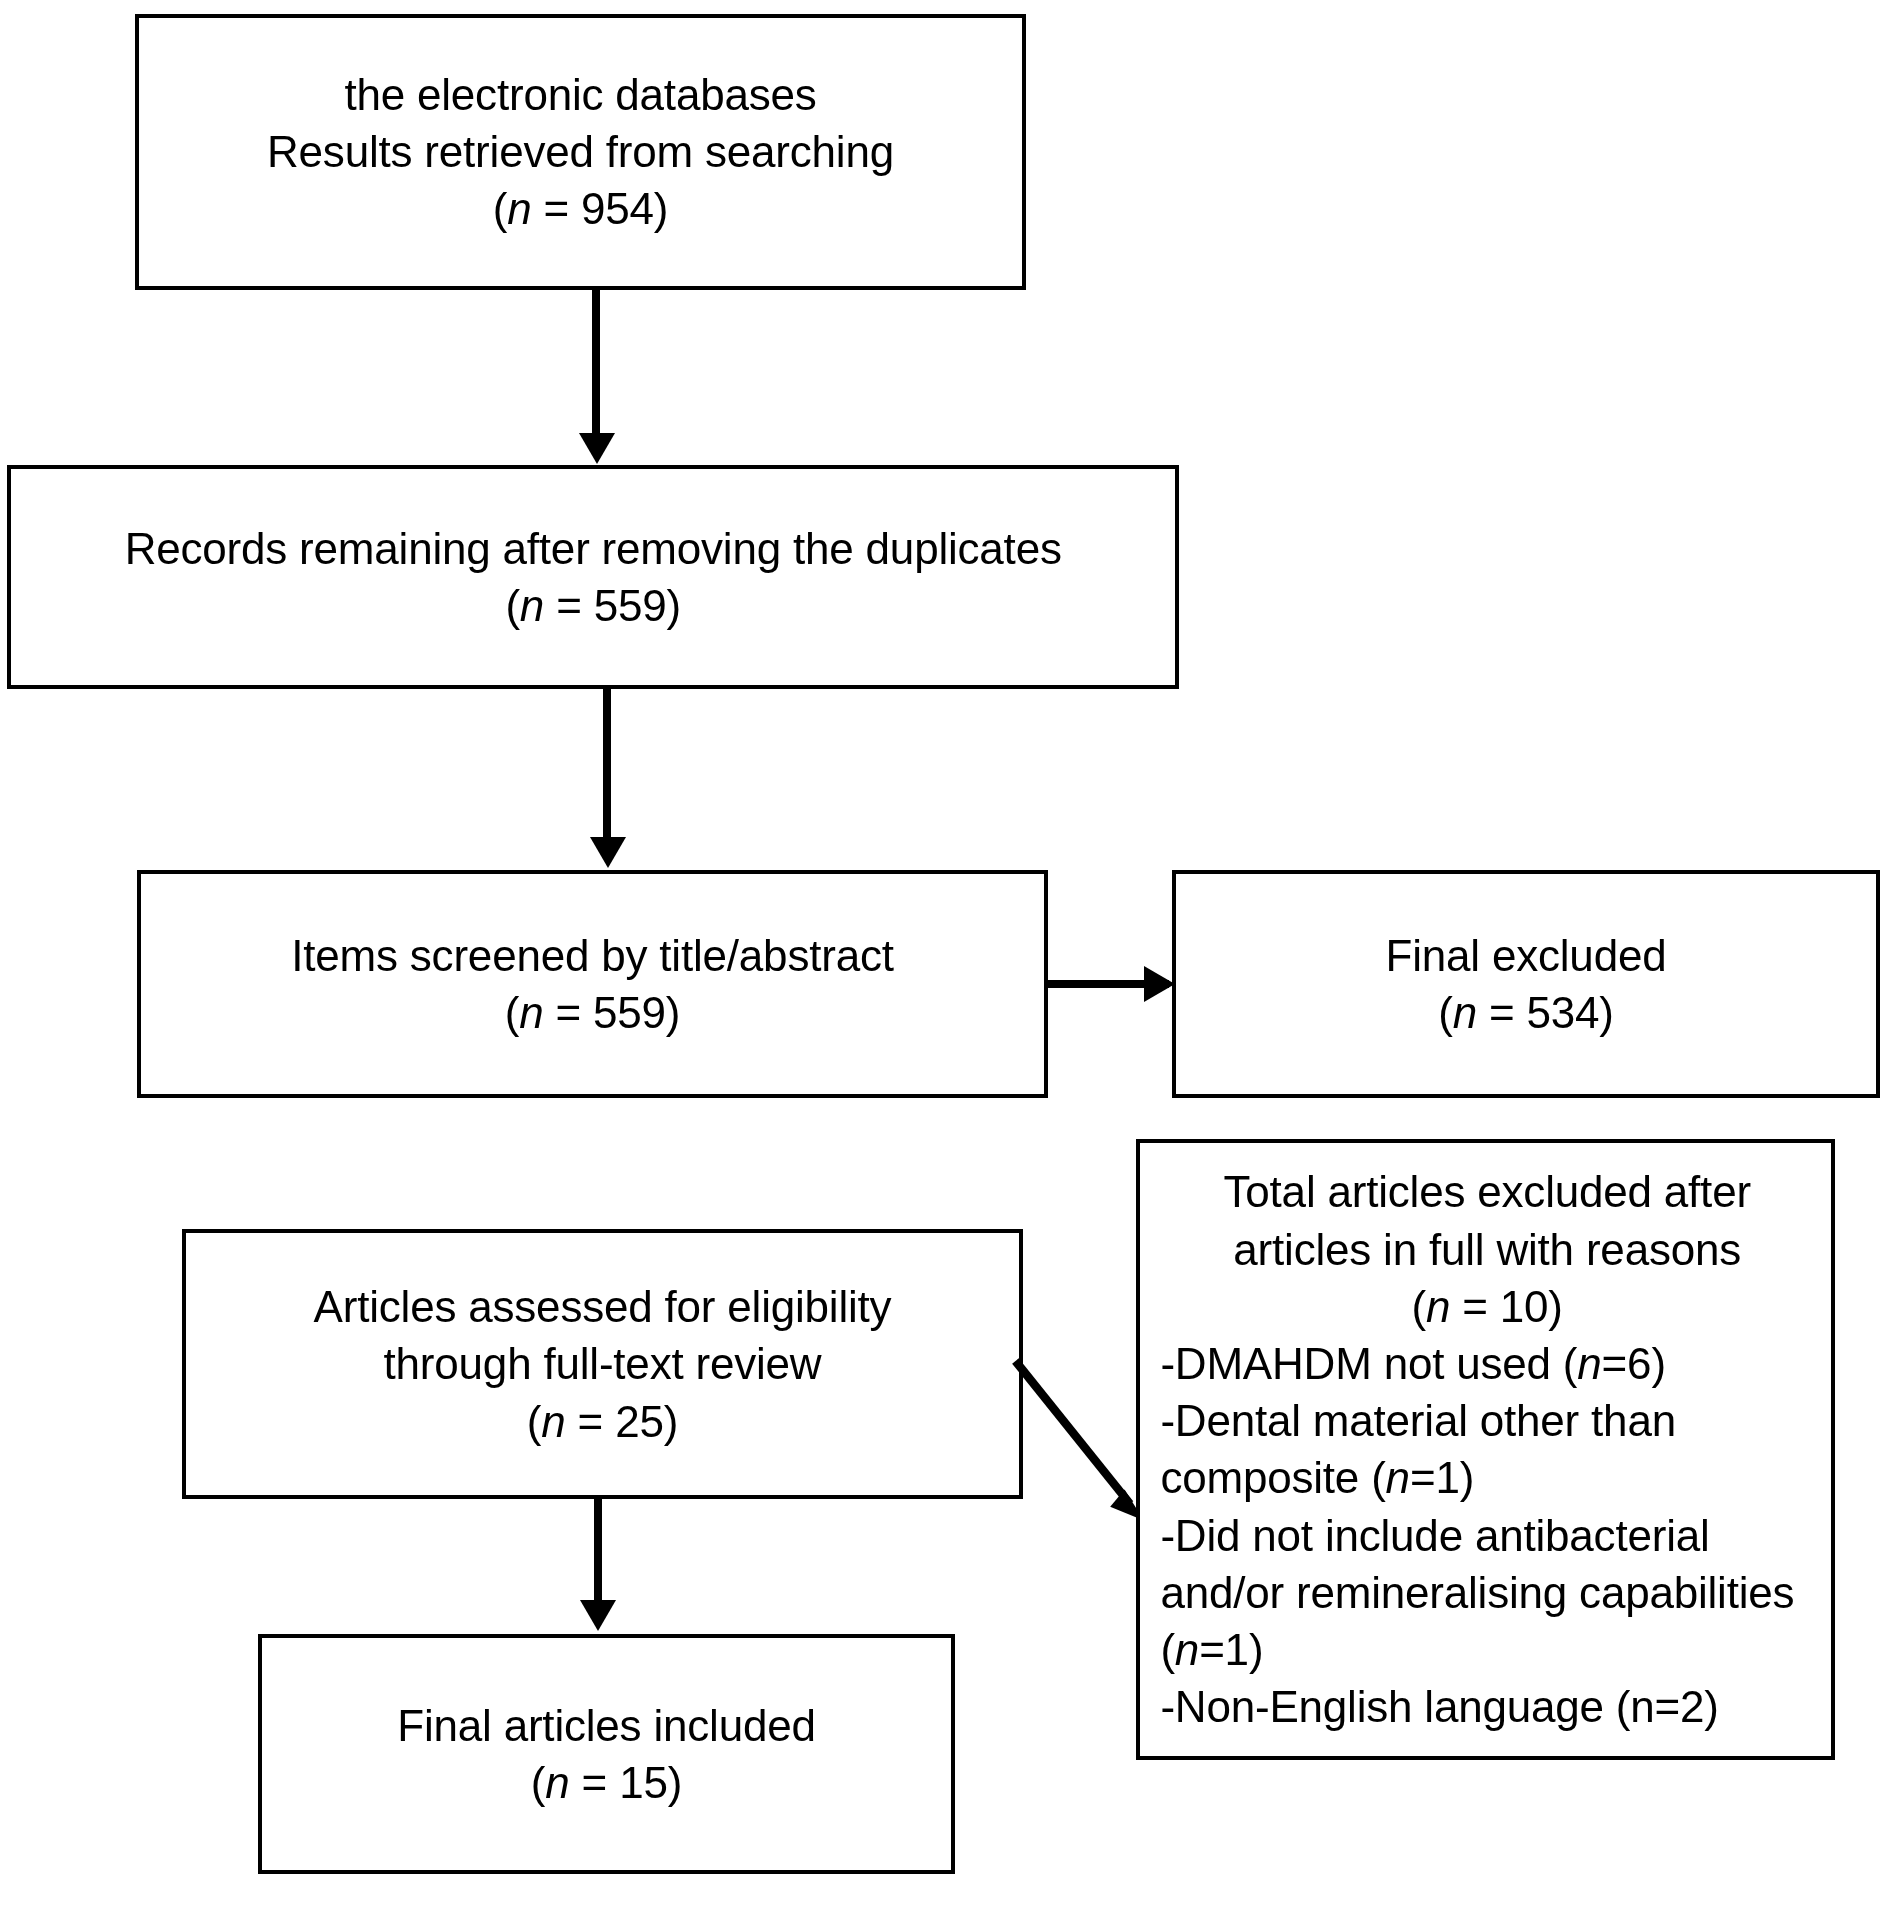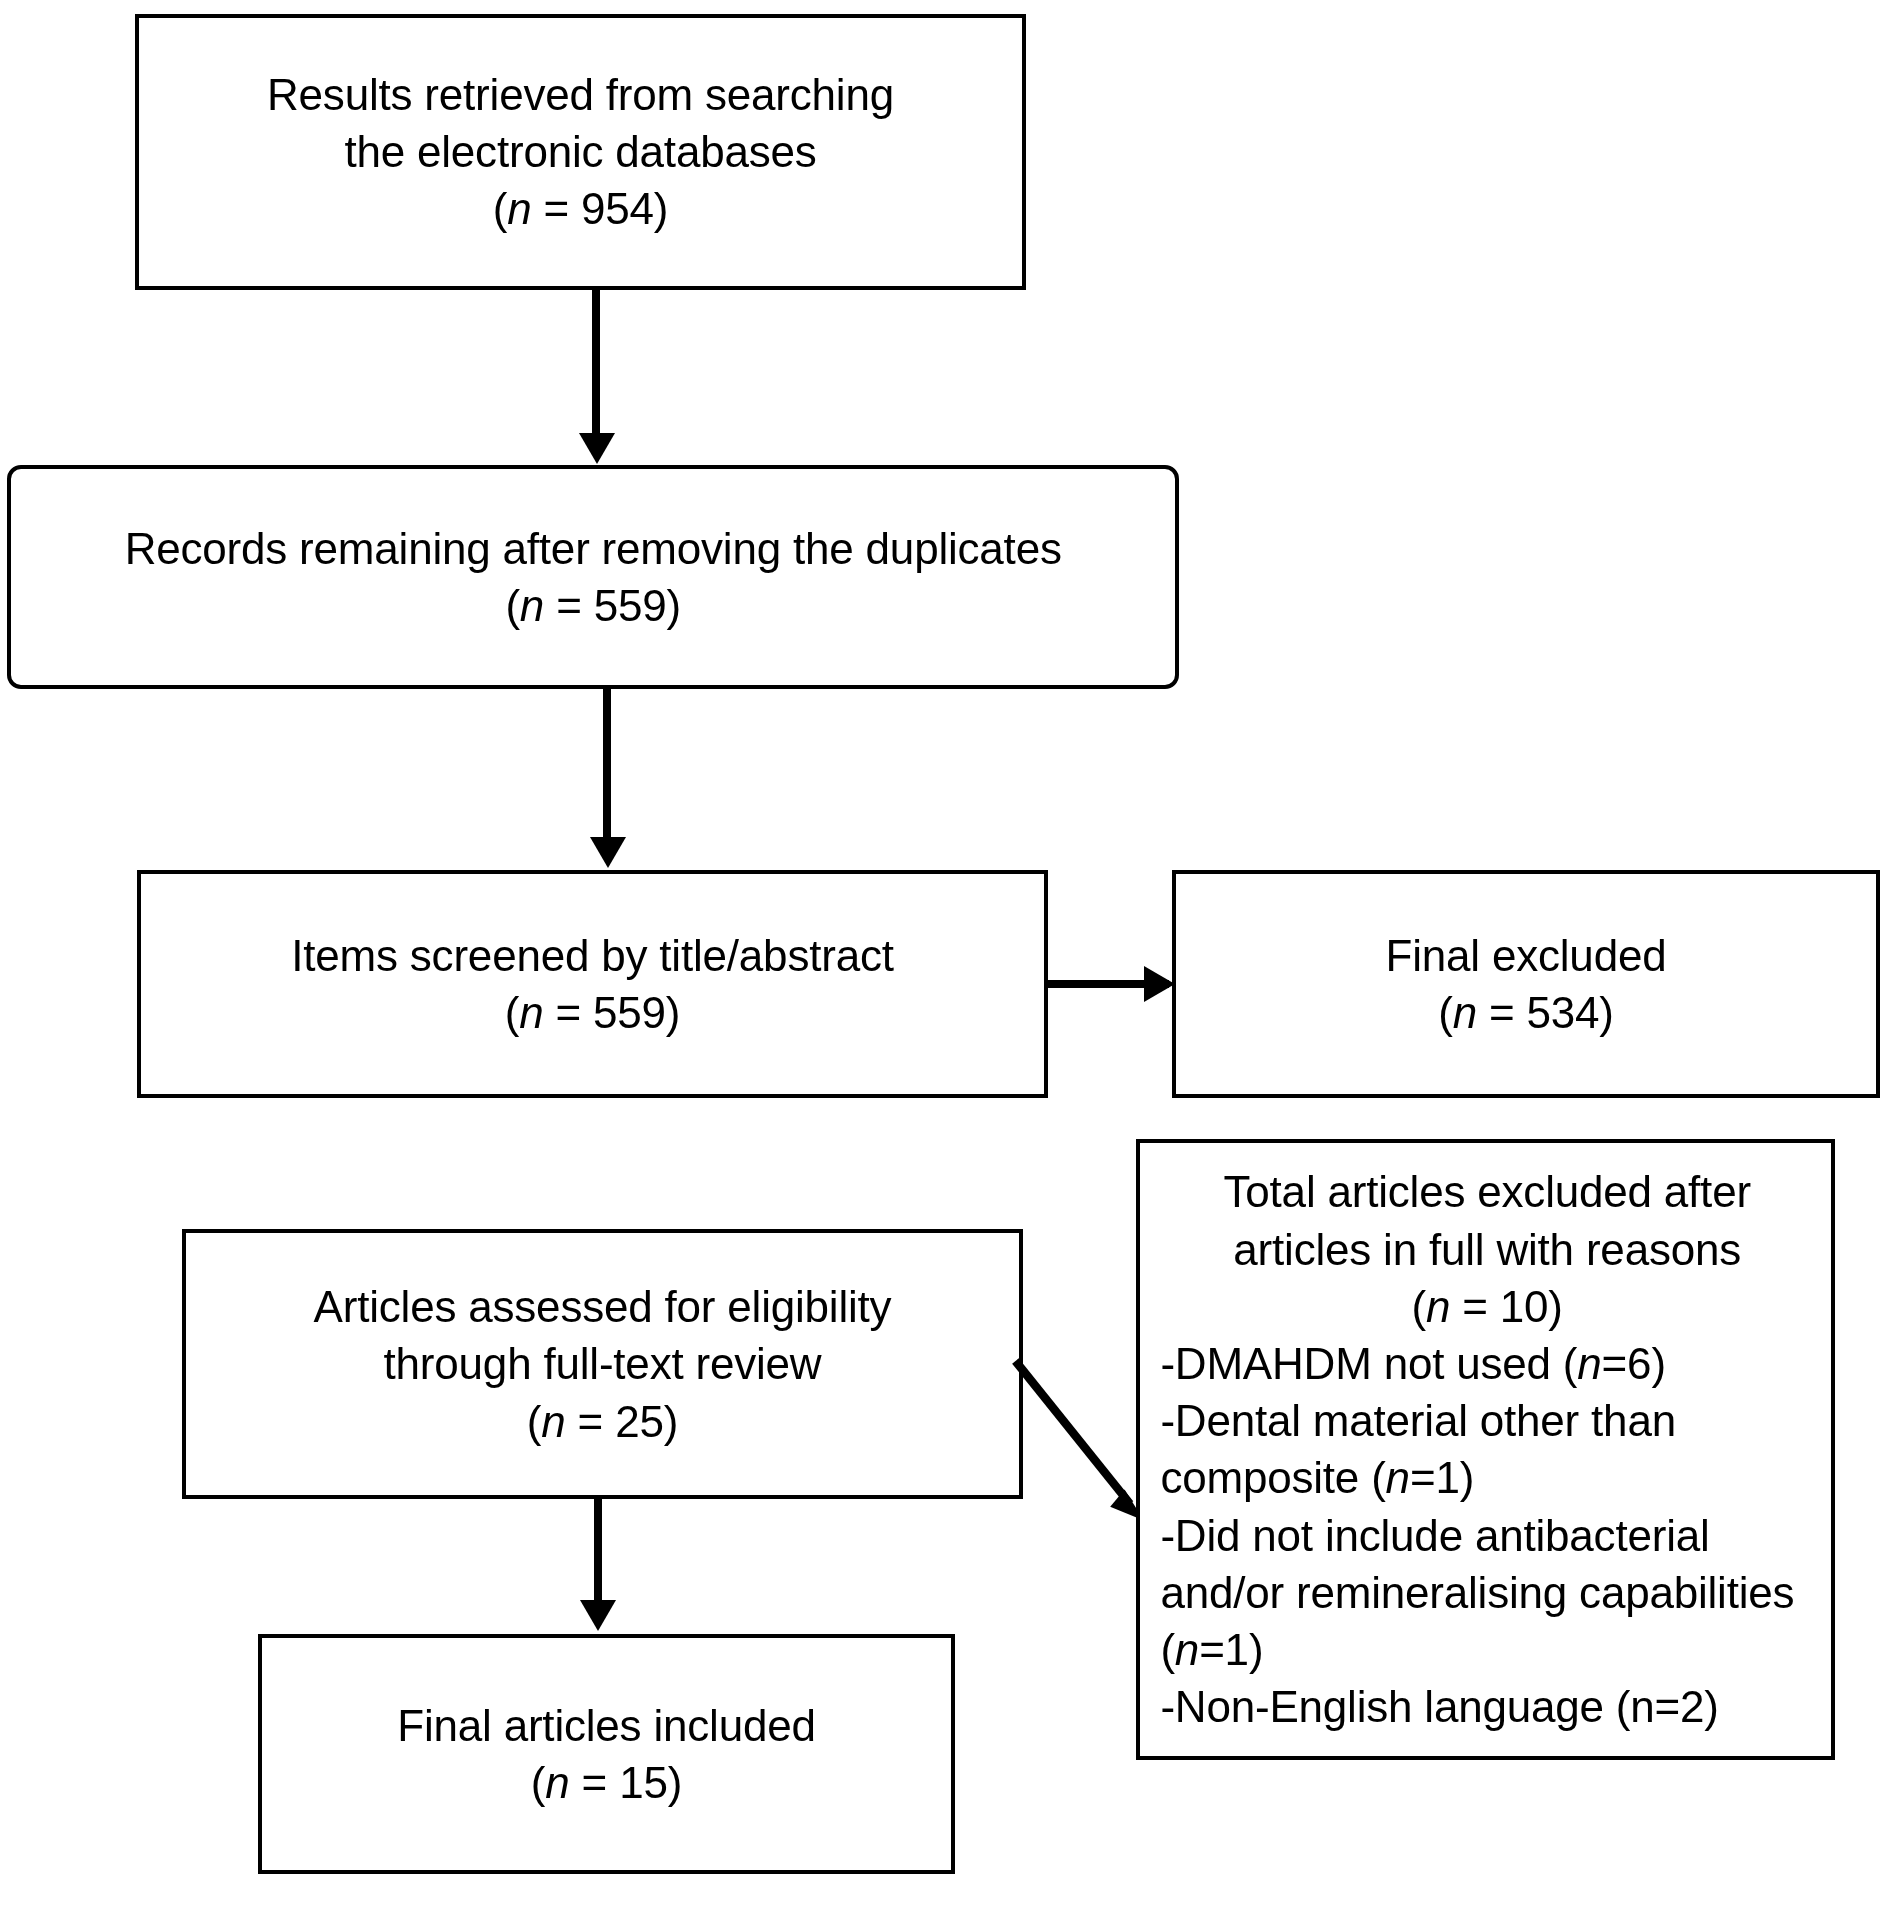--- a/index.html
+++ b/index.html
@@ -34,21 +34,21 @@
     padding: 0 14.4px;
   }
   .node .ln {
     display: block;
     white-space: nowrap;
   }
   .ital { font-style: italic; }
 
   
   #node-search          { left:135px;  top:13.8px;   width:891px; height:276px; }
-  #node-dedup           { left:7.2px;   top:465px;  width:1172px; height:224px;border-radius:14px; }
+  #node-dedup           { left:7.2px;   top:465px;  width:1172px; height:224px; }
   #node-screened        { left:137px;  top:870px; width:911px; height:228px;justify-content:center; }
   #node-excluded        { left:1172px; top:870px; width:708px; height:228px; }
   #node-eligibility     { left:182px;  top:1229px; width:841px; height:270px; }
   #node-reasons         { left:1136px; top:1139px; width:699px; height:621px;
                           justify-content:flex-start; align-items:stretch;
                           text-align:left; padding:20.4px 17px 0 20.4px; }
   #node-final           { left:258px;  top:1634px; width:697px; height:240px; }
 
   #node-reasons .ln { white-space: normal; }
   #node-reasons .ctr { text-align:center; }
@@ -78,22 +78,22 @@
   #conn4-line { left:594px;  top:1497px; height:105px; }
   #conn4-head { left:580px;  top:1600px; }
   #conn5-diag { left:1007px; top:1355px; width:150px; height:174px; }
 </style>
 </head>
 <body>
 
 <div id="canvas">
 
   <div class="node" id="node-search">
+    <span class="ln">the electronic databases</span>
     <span class="ln">Results retrieved from searching</span>
-    <span class="ln">the electronic databases</span>
     <span class="ln"><span>(</span><span class="ital">n</span><span> = 954)</span></span>
   </div>
 
   <div class="conn vline" id="conn1-line"></div>
   <div class="conn arrow-down" id="conn1-head"></div>
 
   <div class="node" id="node-dedup">
     <span class="ln">Records remaining after removing the duplicates</span>
     <span class="ln"><span>(</span><span class="ital">n</span><span> = 559)</span></span>
   </div>

